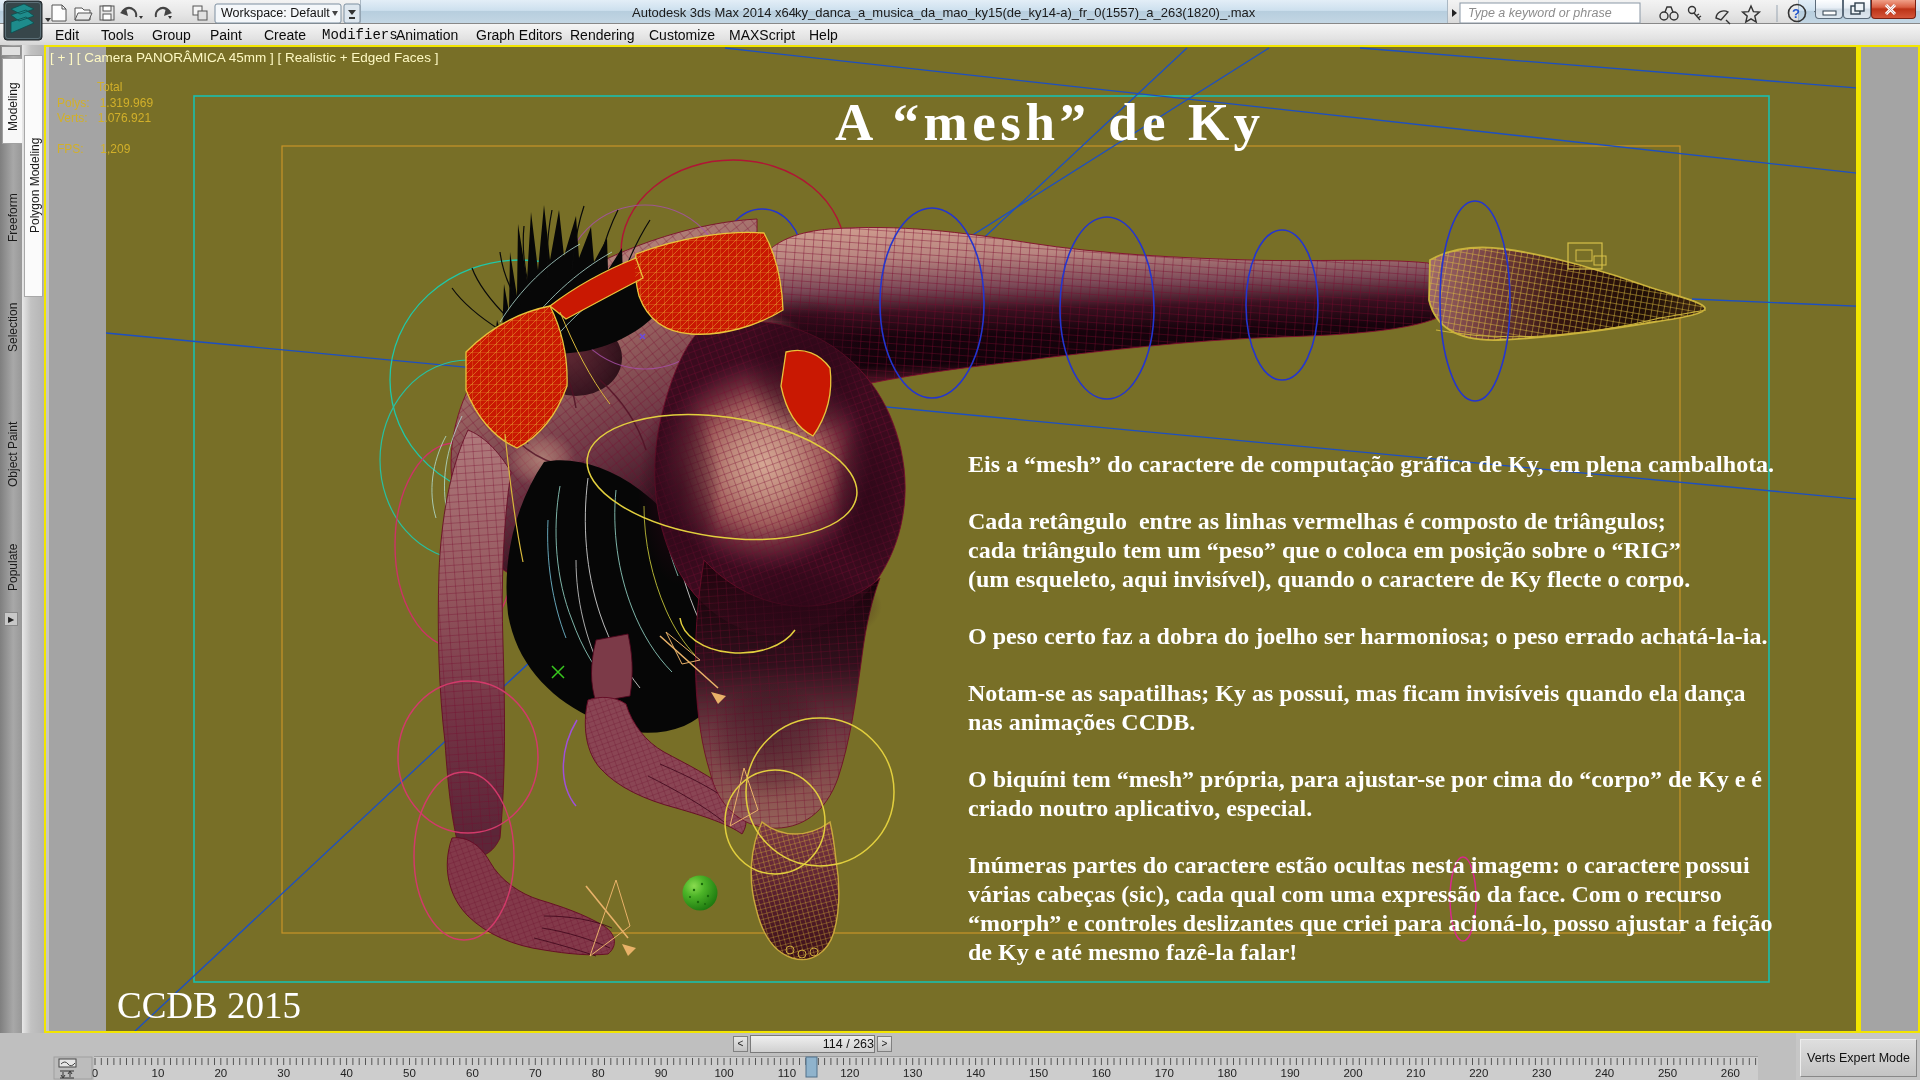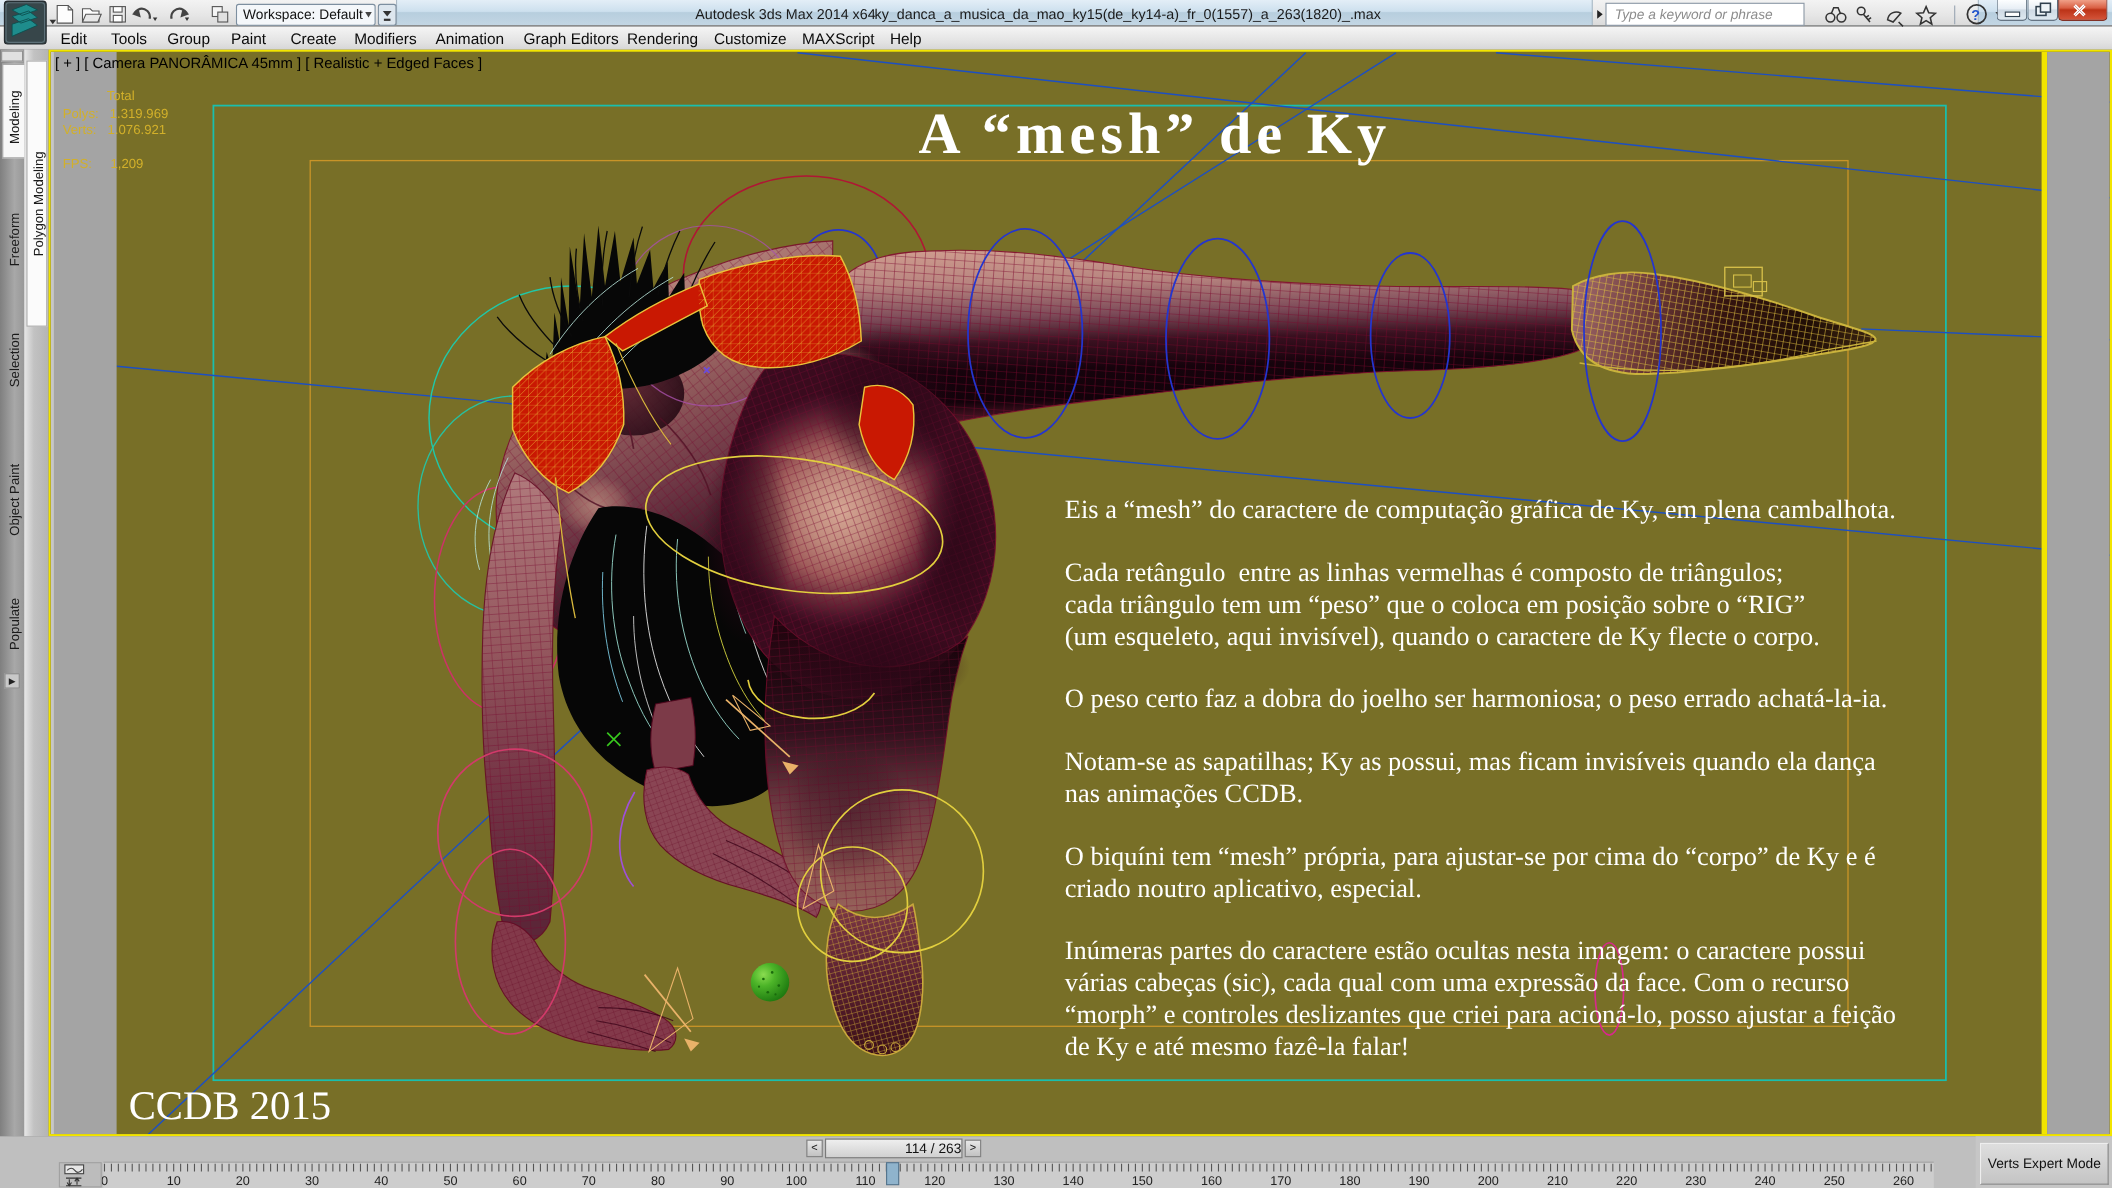--- a/index.html
+++ b/index.html
@@ -19,26 +19,26 @@
  background:linear-gradient(90deg,#7f7f7f,#a8a8a8 60%,#989898);}
 #leftcol2{position:absolute;left:22px;top:45px;width:22px;height:988px;
  background:linear-gradient(90deg,#e8e8e8,#c2c2c2 40%,#b4b4b4);}
 .vtab{position:absolute;font-size:12px;color:#1a1a1a;white-space:nowrap;
  transform:rotate(-90deg);transform-origin:0 0;}
 #vp{position:absolute;left:44px;top:45px;width:1876px;height:988px;
  border:2px solid #f2e500;background:#786f27;overflow:hidden;}
 #bottombar{position:absolute;left:0;top:1033px;width:1920px;height:47px;background:#bfbfbf;}
 #ruler{position:absolute;left:94px;top:1056px;width:1664px;height:24px;
  background:#cdcdcd;border-top:1px solid #9e9e9e;}
-#vplabel{position:absolute;left:50px;top:50px;font-size:13.5px;color:#000000;}
+#vplabel{position:absolute;left:50px;top:50px;font-size:13.5px;color:#fef9c3;}
 #stats{position:absolute;left:57px;top:80px;font-size:12px;color:#d2b02a;line-height:15.5px;}
 #bigtitle{position:absolute;left:835px;top:92px;width:600px;font-family:"Liberation Serif",serif;
  font-weight:bold;font-size:53px;letter-spacing:4.5px;color:#fff;white-space:nowrap;}
 #paras{position:absolute;left:968px;top:450px;width:830px;font-family:"Liberation Serif",serif;
- font-weight:normal;font-size:24px;line-height:29px;color:#fff;}
+ font-weight:bold;font-size:24px;line-height:29px;color:#fff;}
 #paras p{margin:0 0 28px 0;padding:0;}
 #ccdb{position:absolute;left:117px;top:984px;font-family:"Liberation Serif",serif;
  font-weight:normal;font-size:37px;color:#fff;}
 .winbtn{position:absolute;top:0;height:19px;z-index:5;border:1px solid #5c6b7a;border-top:none;
  border-radius:0 0 4px 4px;background:linear-gradient(#fdfeff 0%,#e7eef5 45%,#cfdae4 50%,#dee8f0 100%);}
 </style>
 </head>
 <body>
 <div id="vp">
 <svg class="abs" style="left:0;top:0;" width="1872" height="984" viewBox="46 47 1872 984">
@@ -307,21 +307,21 @@
 <rect x="1861" y="47" width="57" height="984" fill="#a4a4a4"></rect>
 </svg>
 </div>
 <div id="titlebar"></div>
 <div id="menubar">
 <span class="menuitem" style="left:55px;">Edit</span>
 <span class="menuitem" style="left:101px;">Tools</span>
 <span class="menuitem" style="left:152px;">Group</span>
 <span class="menuitem" style="left:210px;">Paint</span>
 <span class="menuitem" style="left:264px;">Create</span>
-<span class="menuitem" style="left:322px;">Modifiers</span>
+<span class="menuitem" style="left:322px;font-family:Liberation Mono, monospace;">Modifiers</span>
 <span class="menuitem" style="left:396px;">Animation</span>
 <span class="menuitem" style="left:476px;">Graph Editors</span>
 <span class="menuitem" style="left:570px;">Rendering</span>
 <span class="menuitem" style="left:649px;">Customize</span>
 <span class="menuitem" style="left:729px;">MAXScript</span>
 <span class="menuitem" style="left:809px;">Help</span>
 </div>
 <div id="leftcol1"></div>
 <div id="leftcol2"></div>
 <div class="abs" style="left:1px;top:46px;width:20px;height:10px;background:#e0e0e0;border:1px solid #909090;"></div>

